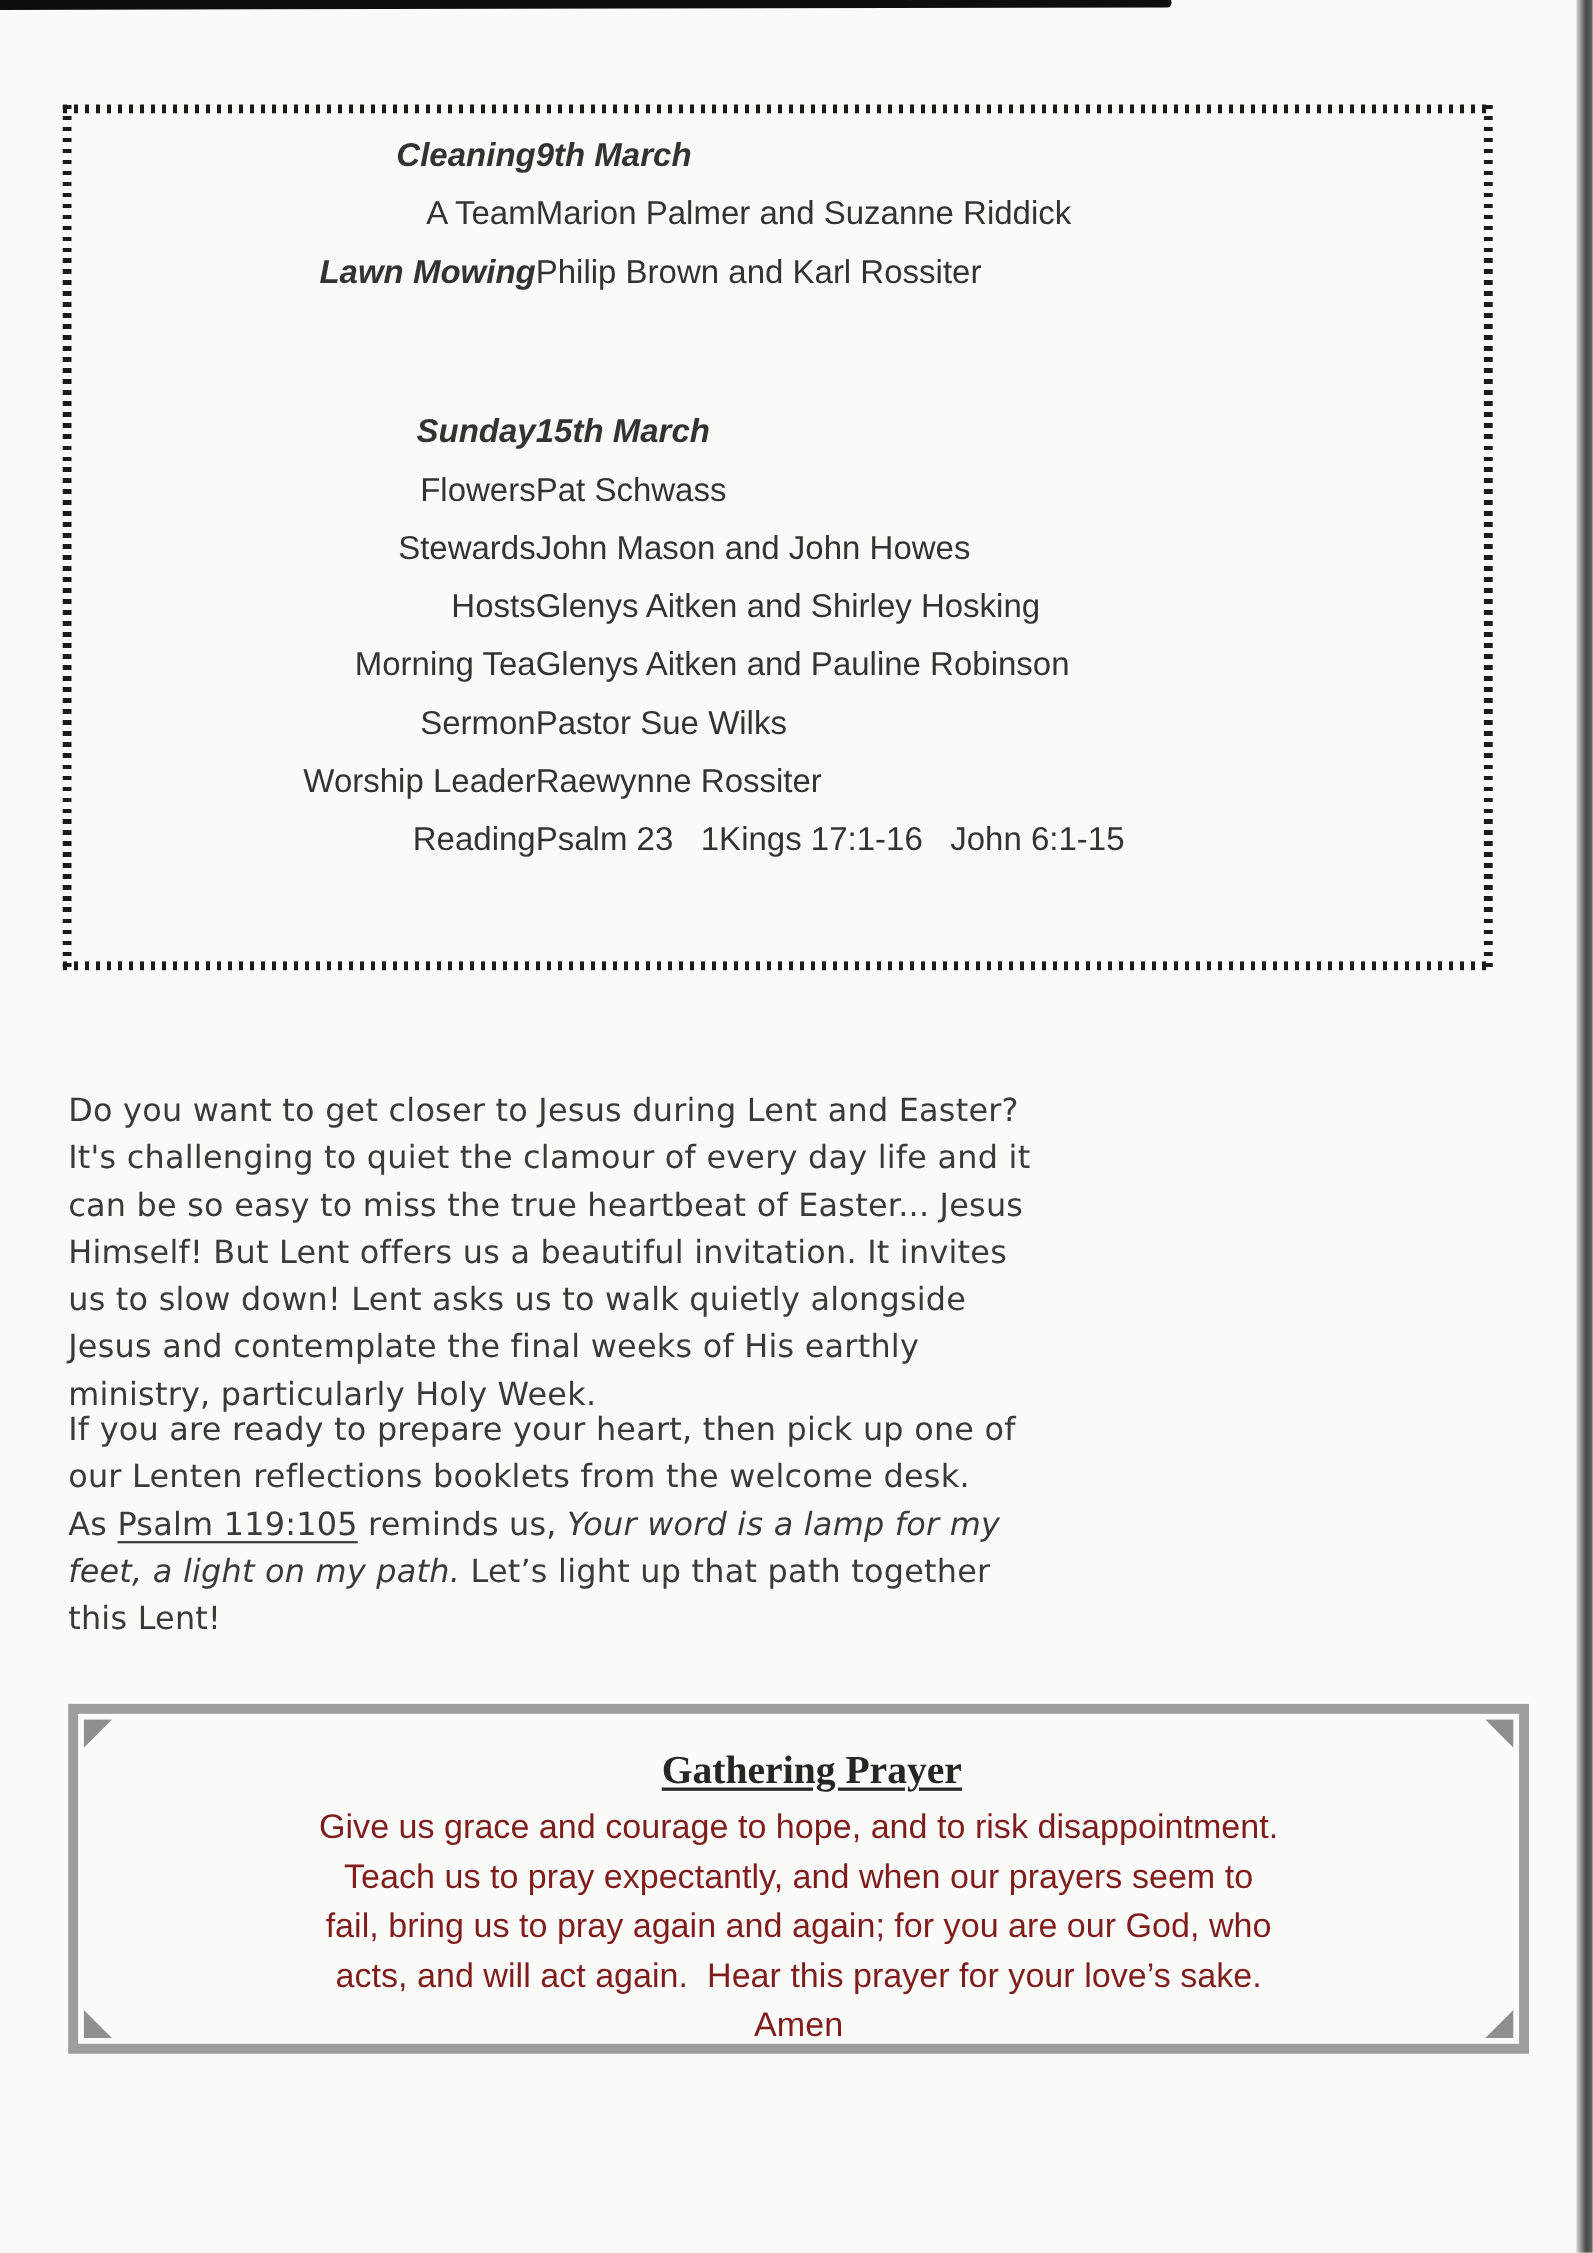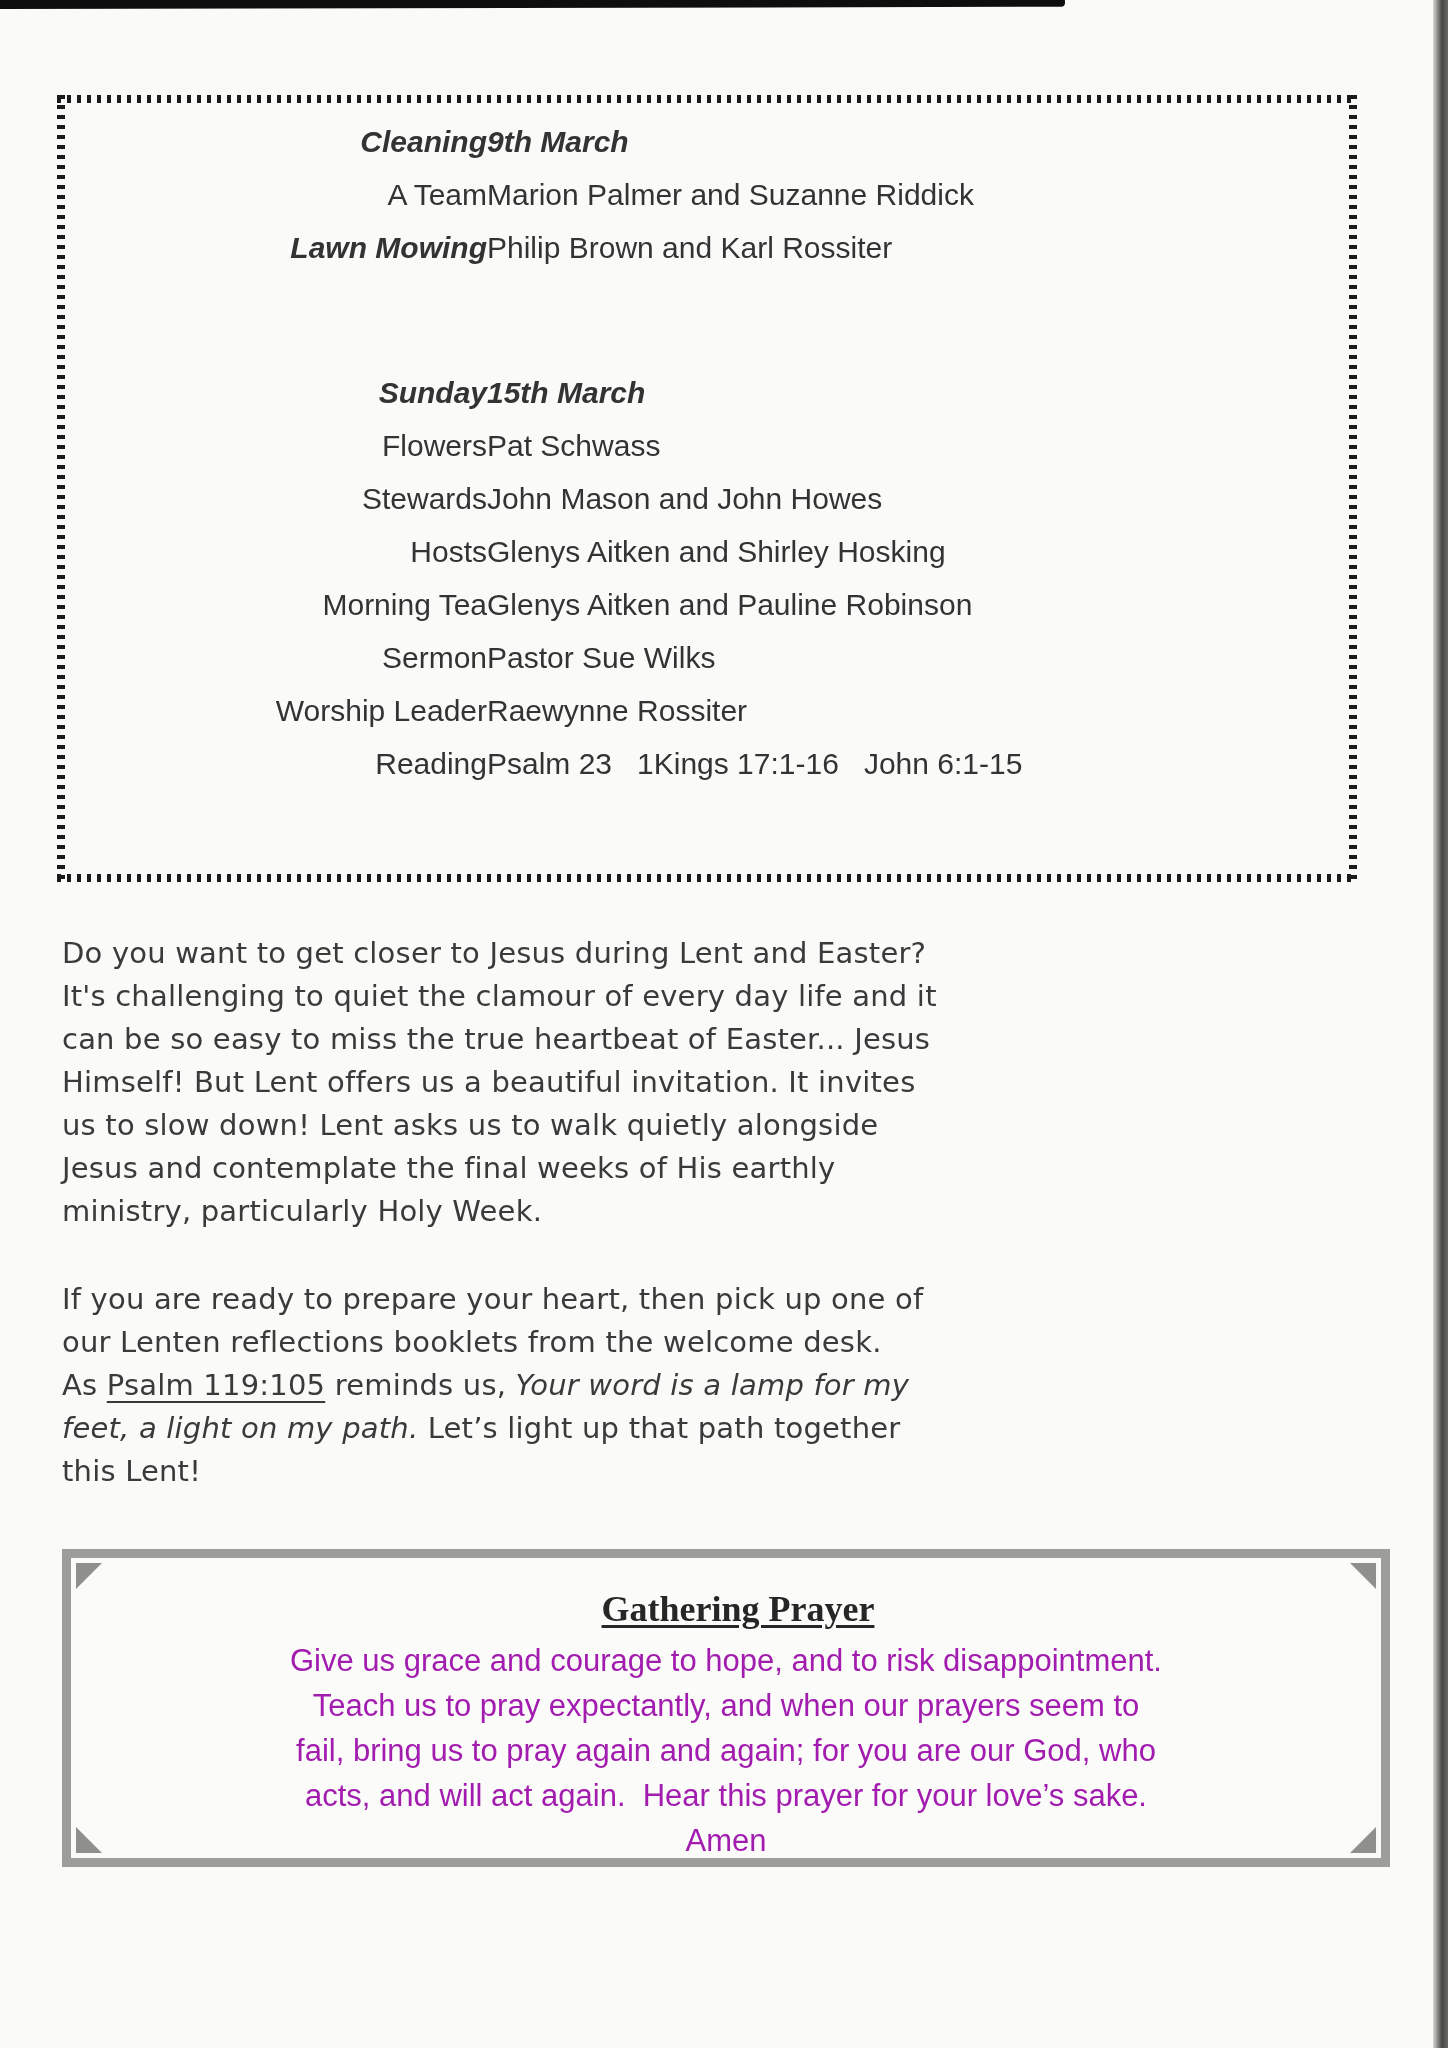--- a/index.html
+++ b/index.html
@@ -42,21 +42,21 @@
   .bi { font-weight:bold; font-style:italic; }
   .group-spacer { height:92px; }
 
   
   .para {
     position:absolute; left:62px; width:1340px;
     white-space:pre-wrap;
     font-family:"DejaVu Sans", sans-serif;
     font-size:29px; line-height:43px; color:#3a3a3a; letter-spacing:0.2px;
   }
-  #para1 { top:932px; }
+  #para1 { top:988px; }
   #para2 { top:1278px; }
   .u  { text-decoration:underline; text-decoration-thickness:2px; text-underline-offset:6px; }
   .it { font-style:italic; }
 
   
   .prayer-frame {
     position:absolute; left:62px; top:1549px; width:1328px; height:318px;
     border:9px solid #9d9d9b; box-sizing:border-box; background:#fbfbf9;
   }
   .tri { position:absolute; width:26px; height:26px; background:#8f8f8d; }
@@ -66,21 +66,21 @@
   .tri-br { bottom:5px; right:5px; clip-path:polygon(100% 0, 100% 100%, 0 100%); }
 
   .prayer-title {
     margin-top:30px; text-align:center;
     font-family:"Liberation Serif", serif; font-weight:bold;
     font-size:36px; color:#262626;
     text-decoration:underline; text-decoration-thickness:2.5px; text-underline-offset:4px;padding-left:24px;
   }
   .prayer-body {
     margin-top:8px; text-align:center; white-space:pre-wrap;
-    font-size:31px; line-height:45px; color:#a21caf;
+    font-size:31px; line-height:45px; color:#7f1d1d;
   }
 </style>
 </head>
 <body>
 
 <div class="paper">
 
   <div class="scan-top-bar"></div>
 
   <div class="roster-box">

